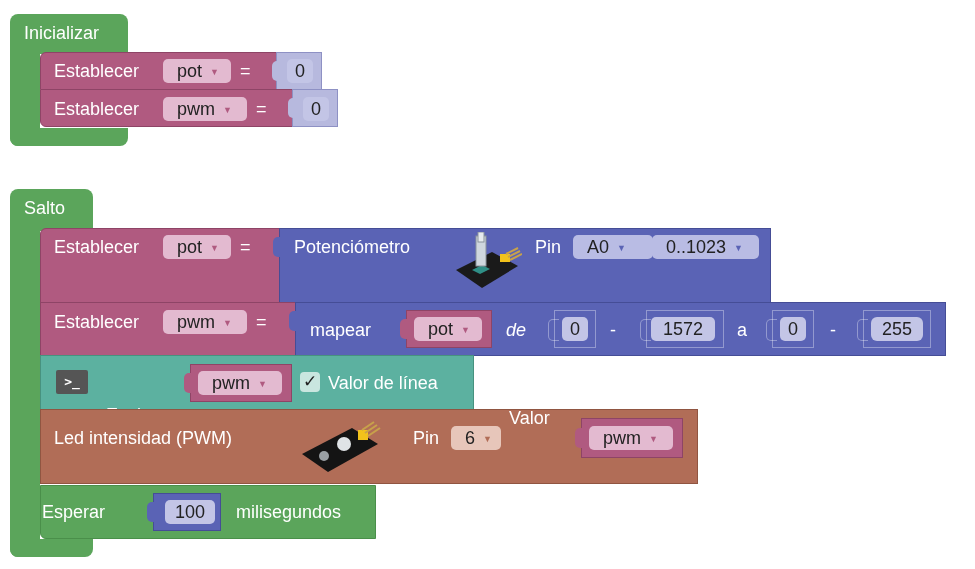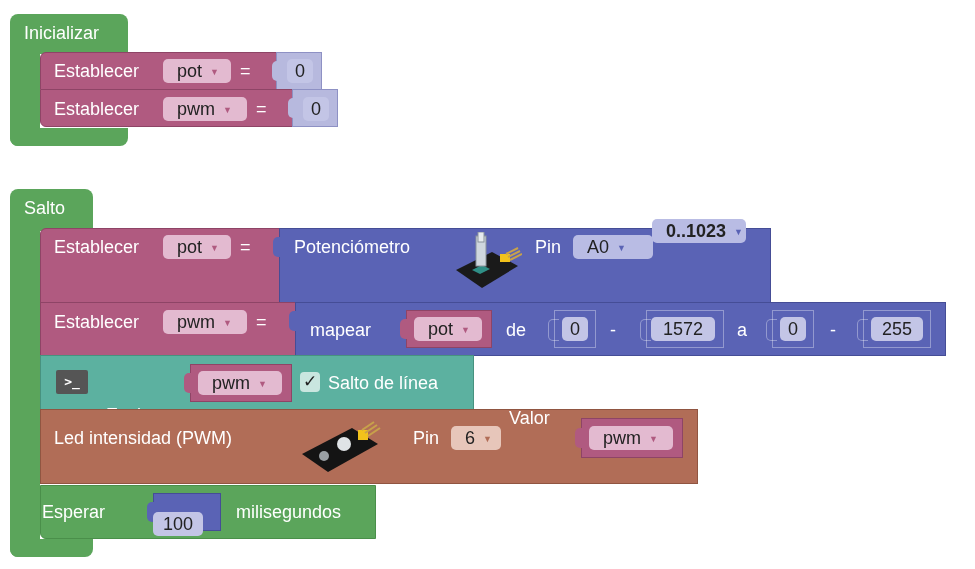--- a/index.html
+++ b/index.html
@@ -81,60 +81,60 @@
     <polygon points="20,38 30,33 38,37 28,42" fill="#2f8f86"></polygon>
     <rect x="24" y="4" width="10" height="30" fill="#cfd7de" stroke="#8a939b"></rect>
     <rect x="26" y="0" width="6" height="10" fill="#e6ebee" stroke="#8a939b"></rect>
     <rect x="48" y="22" width="10" height="8" fill="#f2c21b"></rect>
     <line x1="54" y1="22" x2="66" y2="16" stroke="#c8a24a" stroke-width="2"></line>
     <line x1="56" y1="25" x2="68" y2="19" stroke="#c8a24a" stroke-width="2"></line>
     <line x1="58" y1="28" x2="70" y2="22" stroke="#c8a24a" stroke-width="2"></line>
   </svg>
   <div class="label" style="left:535px;top:236px;">Pin</div>
   <div class="dd ddb" style="left:573px;top:235px;width:80px;"><span>A0</span><span class="arr">▼</span></div>
-  <div class="dd ddb" style="left:652px;top:219px;width:94px;font-weight:bold;"><span>0..1023</span><span class="arr">▼</span></div>
+  <div class="dd ddb" style="left:652px;top:235px;width:107px;"><span>0..1023</span><span class="arr">▼</span></div>
 
   <div class="abs pink" style="left:40px;top:302px;width:256px;height:54px;"></div>
   <div class="label" style="left:54px;top:311px;">Establecer</div>
   <div class="dd" style="left:163px;top:310px;width:84px;"><span>pwm</span><span class="arr">▼</span></div>
   <div class="label" style="left:256px;top:311px;">=</div>
 
   <div class="abs blue" style="left:295px;top:302px;width:651px;height:54px;"></div>
   <div class="notch" style="left:289px;top:311px;background:#5a63b5;"></div>
   <div class="label" style="left:310px;top:319px;">mapear</div>
 
   <div class="abs pink" style="left:406px;top:310px;width:86px;height:38px;"></div>
   <div class="notch" style="left:400px;top:319px;background:#b05a80;"></div>
   <div class="dd" style="left:414px;top:317px;width:68px;"><span>pot</span><span class="arr">▼</span></div>
 
-  <div class="label" style="left:506px;top:319px;">de</div>
+  <div class="label" style="left:506px;top:319px;font-style:italic;">de</div>
   <div class="socket" style="left:554px;top:310px;width:42px;height:38px;"></div>
   <div class="notch" style="left:548px;top:319px;border:1px solid rgba(255,255,255,.35);border-right:none;"></div>
   <div class="num" style="left:562px;top:317px;width:26px;">0</div>
   <div class="label" style="left:610px;top:319px;">-</div>
   <div class="socket" style="left:646px;top:310px;width:78px;height:38px;"></div>
   <div class="notch" style="left:640px;top:319px;border:1px solid rgba(255,255,255,.35);border-right:none;"></div>
   <div class="num" style="left:651px;top:317px;width:64px;">1572</div>
   <div class="label" style="left:737px;top:319px;">a</div>
   <div class="socket" style="left:772px;top:310px;width:42px;height:38px;"></div>
   <div class="notch" style="left:766px;top:319px;border:1px solid rgba(255,255,255,.35);border-right:none;"></div>
   <div class="num" style="left:780px;top:317px;width:26px;">0</div>
   <div class="label" style="left:830px;top:319px;">-</div>
   <div class="socket" style="left:863px;top:310px;width:68px;height:38px;"></div>
   <div class="notch" style="left:857px;top:319px;border:1px solid rgba(255,255,255,.35);border-right:none;"></div>
-  <div class="num" style="left:871px;top:317px;width:52px;">255</div>
+  <div class="num" style="left:871px;top:317px;width:52px;border-radius:6px;">255</div>
 
   <div class="abs teal" style="left:40px;top:355px;width:434px;height:55px;"></div>
   <div class="term" style="left:56px;top:370px;">&gt;_</div>
   <div class="label" style="left:106px;top:372px;margin-top:32px;">Enviar</div>
   <div class="abs pink" style="left:190px;top:364px;width:102px;height:38px;"></div>
   <div class="notch" style="left:184px;top:373px;background:#b05a80;"></div>
   <div class="dd" style="left:198px;top:371px;width:84px;"><span>pwm</span><span class="arr">▼</span></div>
   <div class="check" style="left:300px;top:372px;">✓</div>
-  <div class="label" style="left:328px;top:372px;">Salto de línea</div>
+  <div class="label" style="left:328px;top:372px;">Valor de línea</div>
 
   <div class="abs brown" style="left:40px;top:409px;width:658px;height:75px;"></div>
   <div class="label" style="left:54px;top:427px;">Led intensidad (PWM)</div>
   <svg class="abs" style="left:302px;top:416px;" width="80" height="60">
     <polygon points="0,38 50,12 76,28 26,56" fill="#141414"></polygon>
     <circle cx="42" cy="28" r="7" fill="#dfe3e6"></circle>
     <circle cx="22" cy="40" r="5" fill="#9aa0a4"></circle>
     <rect x="56" y="14" width="10" height="10" fill="#f2c21b"></rect>
     <line x1="60" y1="14" x2="72" y2="6" stroke="#c8a24a" stroke-width="2"></line>
     <line x1="63" y1="17" x2="75" y2="9" stroke="#c8a24a" stroke-width="2"></line>
@@ -144,15 +144,15 @@
   <div class="dd ddr" style="left:451px;top:426px;width:50px;"><span>6</span><span class="arr">▼</span></div>
   <div class="label" style="left:509px;top:407px;">Valor</div>
   <div class="abs pink" style="left:581px;top:418px;width:102px;height:40px;"></div>
   <div class="notch" style="left:575px;top:428px;background:#b05a80;"></div>
   <div class="dd" style="left:589px;top:426px;width:84px;"><span>pwm</span><span class="arr">▼</span></div>
 
   <div class="abs green-b" style="left:40px;top:485px;width:336px;height:54px;border-radius:0 0 0 6px;"></div>
   <div class="label" style="left:42px;top:501px;">Esperar</div>
   <div class="abs blue" style="left:153px;top:493px;width:68px;height:38px;"></div>
   <div class="notch" style="left:147px;top:502px;background:#5a63b5;"></div>
-  <div class="num" style="left:153px;top:500px;width:50px;margin-top:12px;">100</div>
+  <div class="num" style="left:165px;top:500px;width:50px;">100</div>
   <div class="label" style="left:236px;top:501px;">milisegundos</div>
 </div>
 
 </body></html>

